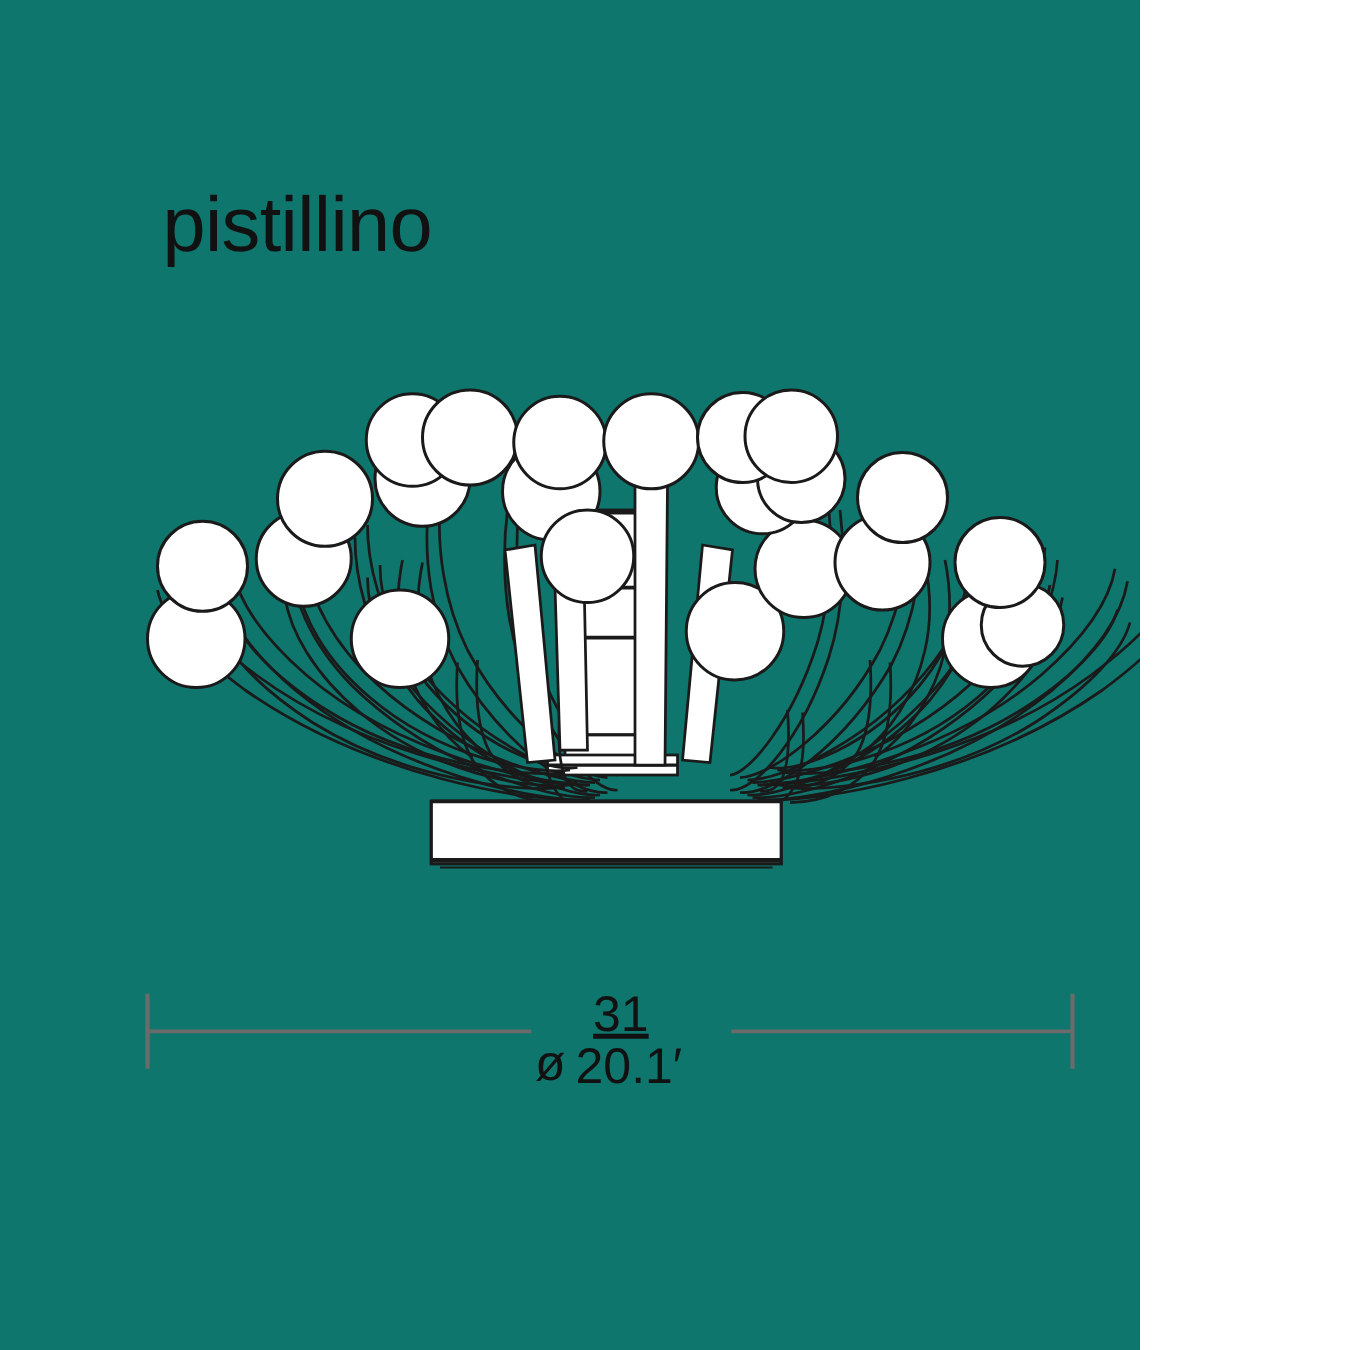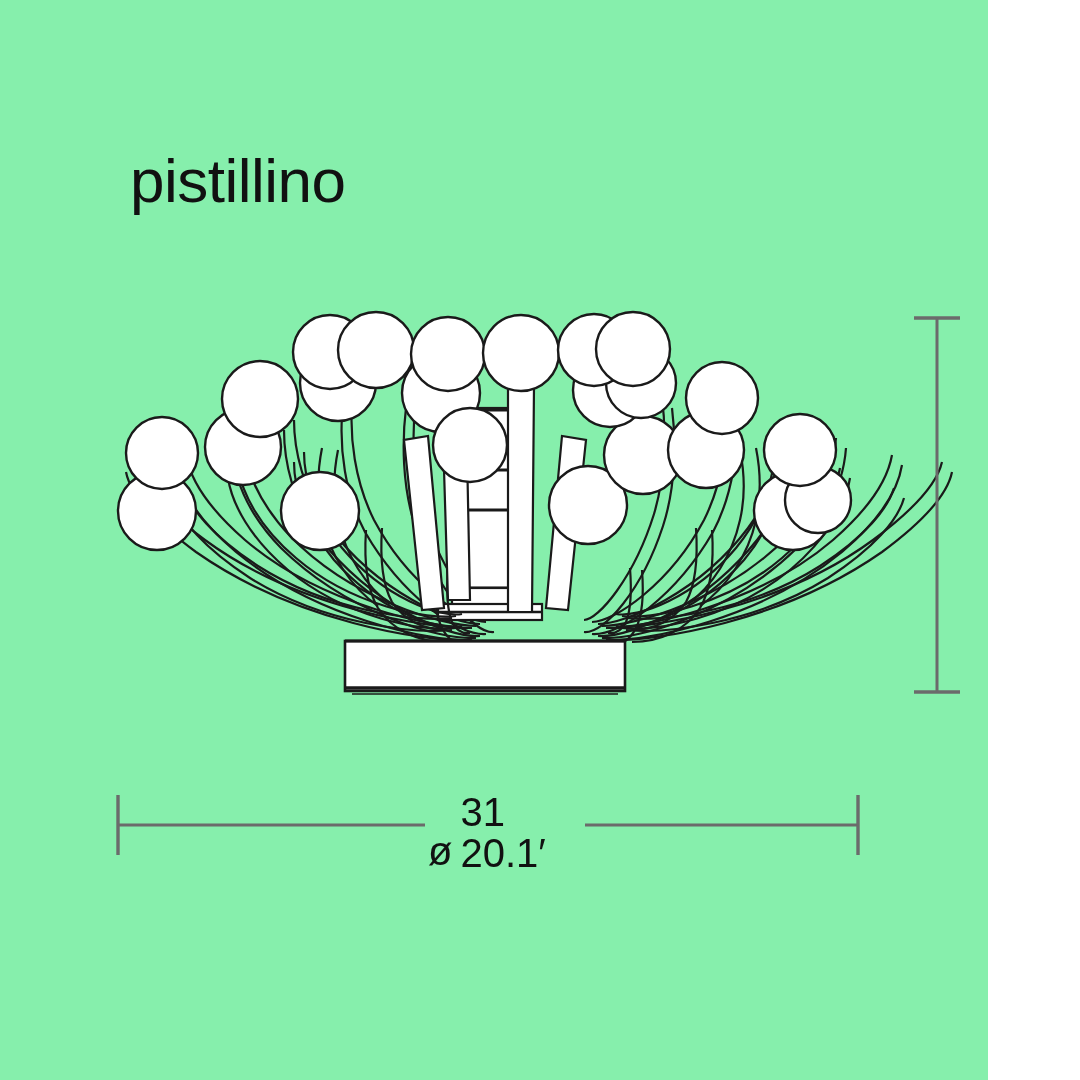--- a/index.html
+++ b/index.html
@@ -2,23 +2,23 @@
 <html><head>
 <meta charset="utf-8">
 <style>
   html, body {
     margin: 0;
     padding: 0;
     background: #ffffff;
   }
   #page {
     position: relative;
-    width: 988px;
+    width: 912px;
     height: 1080px;
-    background: #86efac;
+    background: #0f766e;
     overflow: hidden;
     font-family: "Liberation Sans", sans-serif;
   }
   #product-title {
     position: absolute;
     left: 130px;
     top: 150px;
     font-family: "Liberation Sans", sans-serif;
     font-size: 62px;
     font-weight: 300;
@@ -61,20 +61,22 @@
   #diameter-symbol {
     font-size: 40px;
     margin-right: 8px;
     padding-bottom: 2px;
   }
   #width-dim-values {
     display: block;
   }
   #width-dim-values .dim-line-1 {
     display: block;
+    margin-left: 14px;
+    text-decoration: underline;
   }
   #width-dim-values .dim-line-2 {
     display: block;
     margin-top: 1px;
   }
 </style>
 </head>
 <body>
 
 <div id="page">

